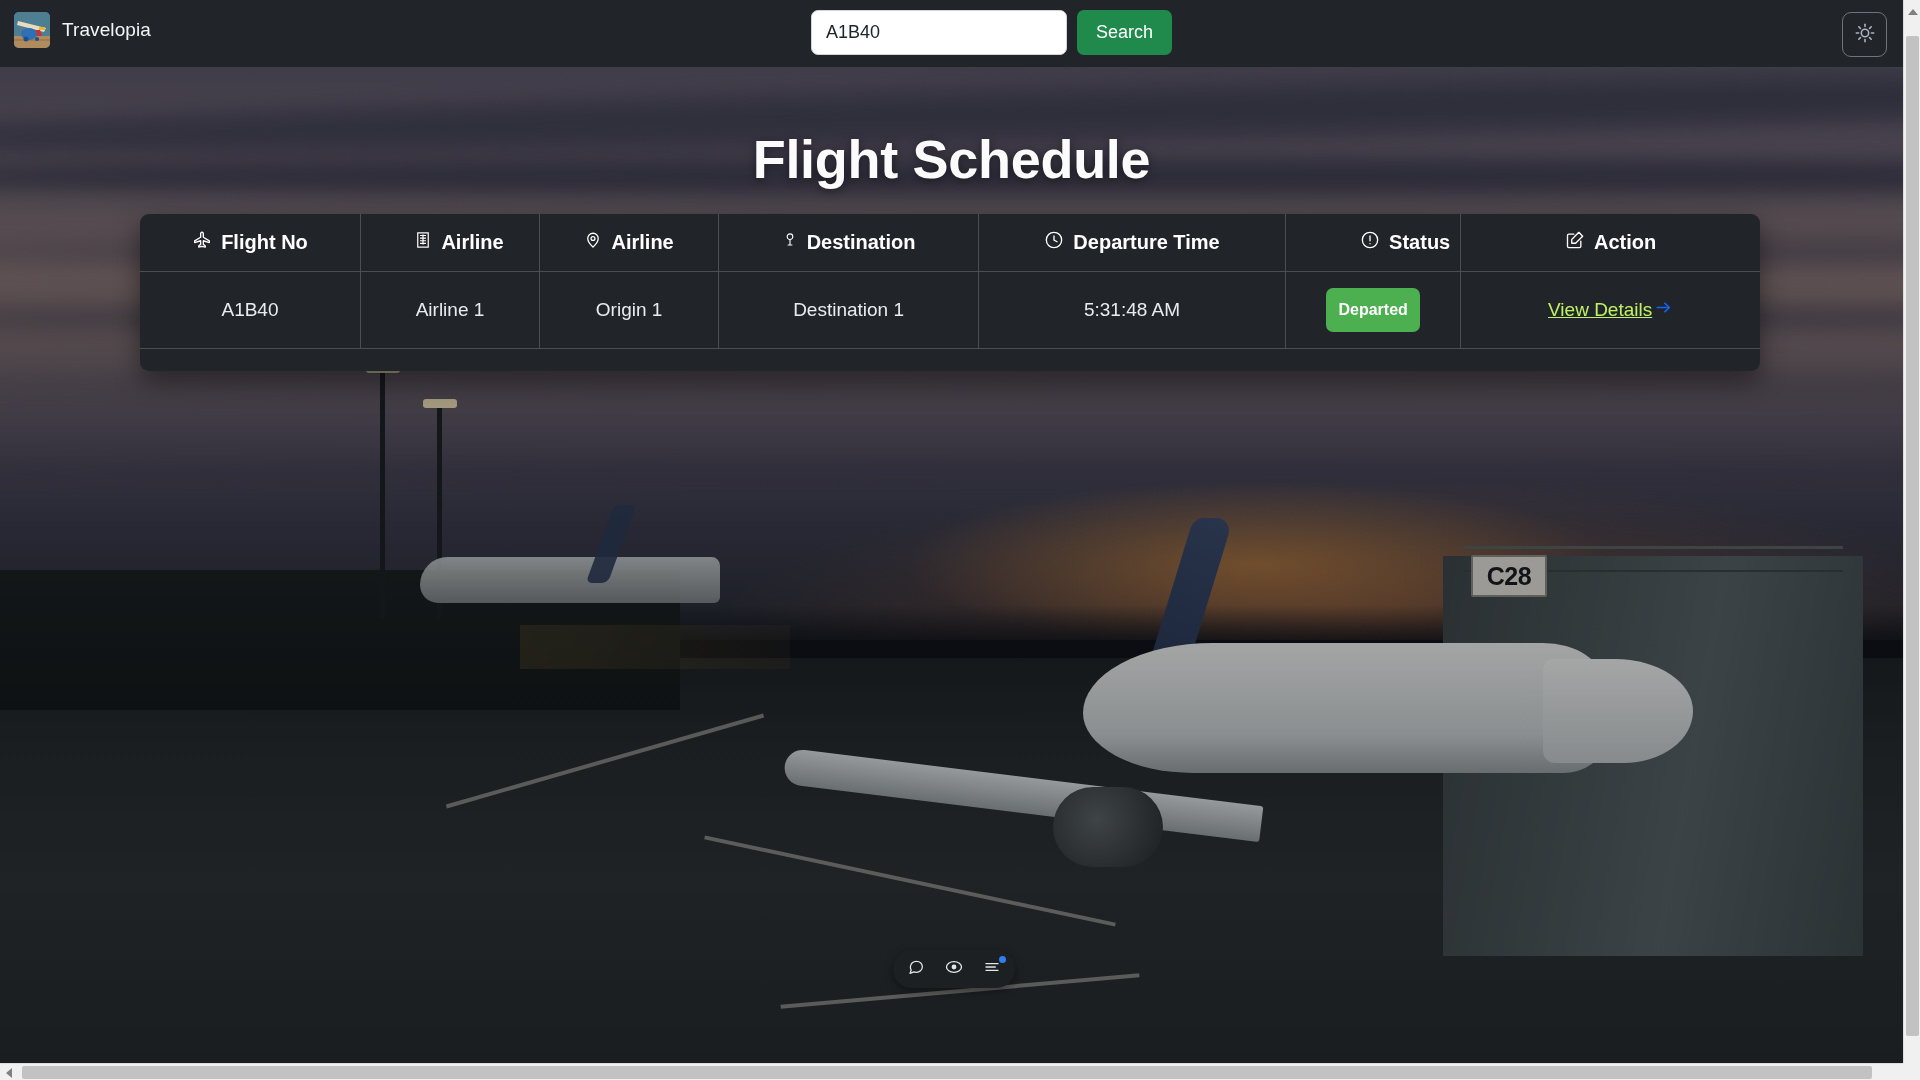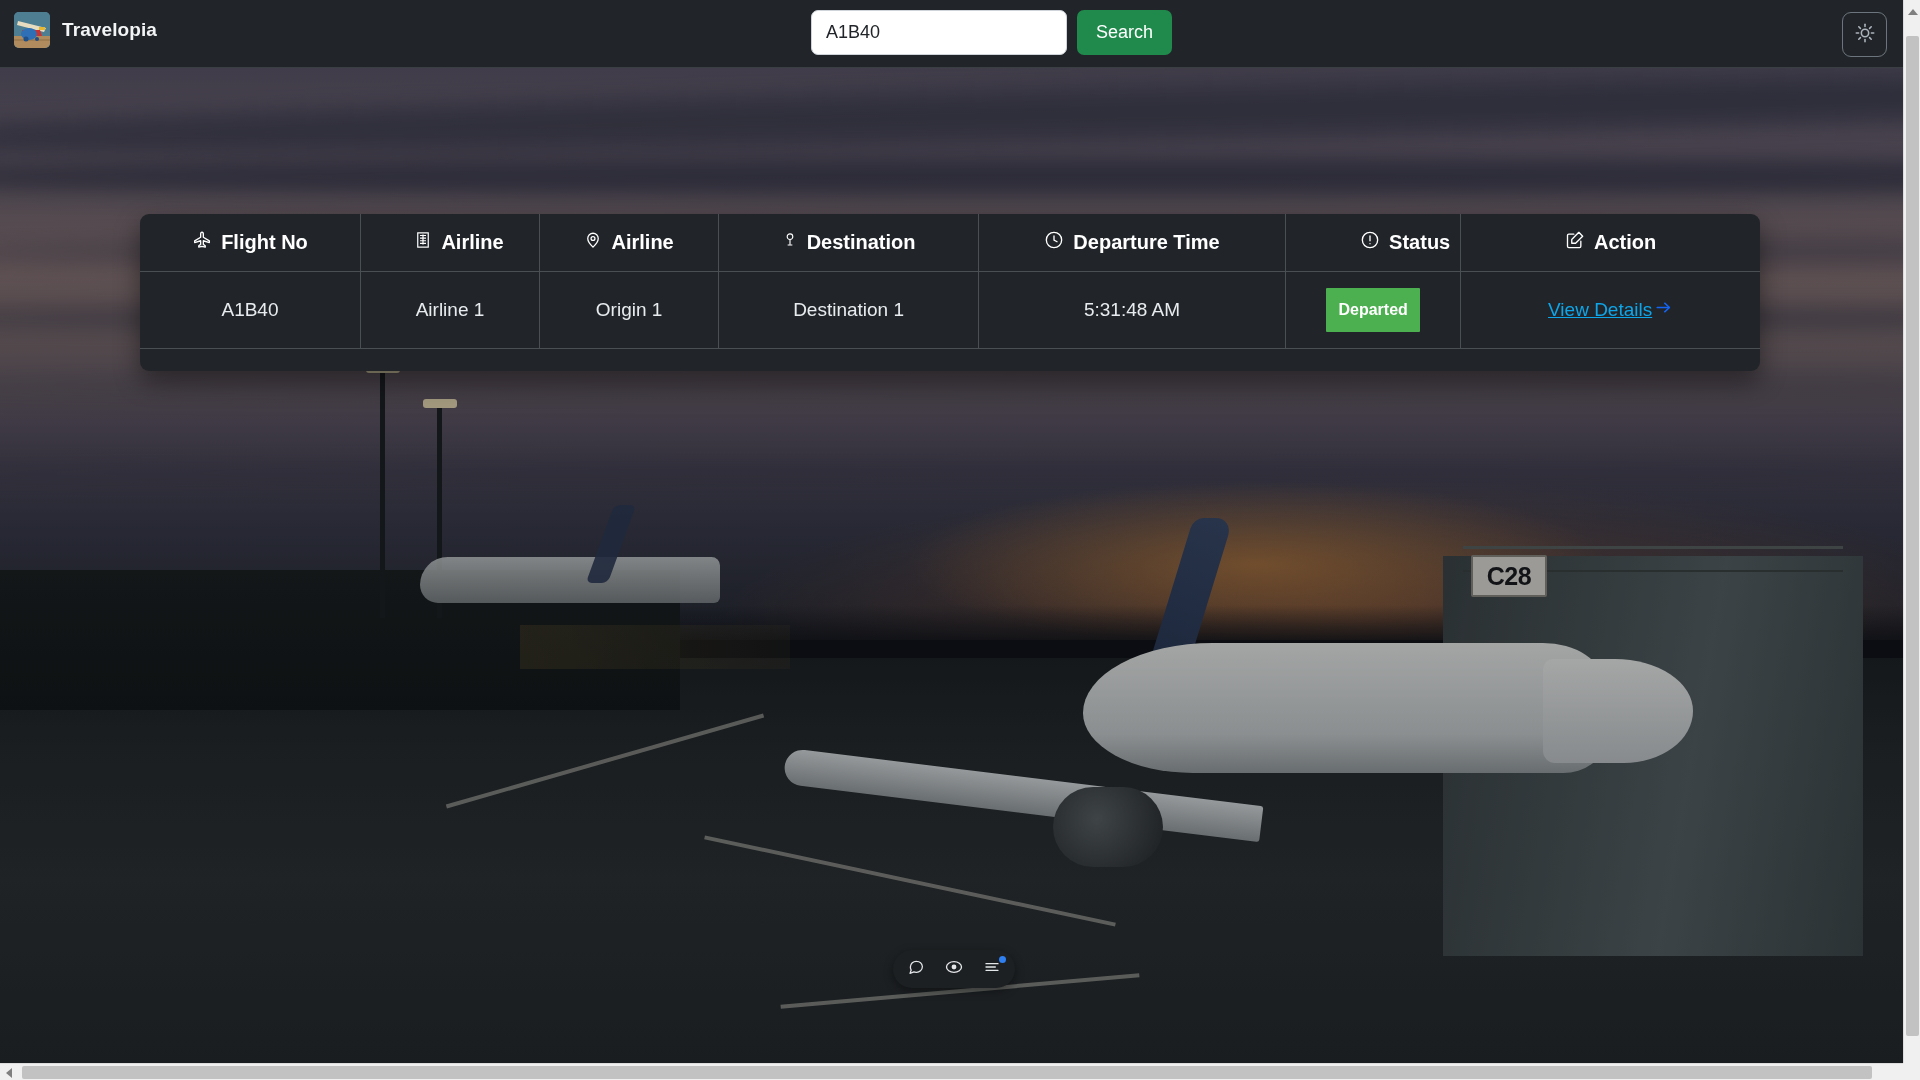--- a/index.html
+++ b/index.html
@@ -40,21 +40,21 @@
     width: 36px; height: 36px;
     border-radius: 5px;
     overflow: hidden;
     display: block;
     background: #4f7f92;
   }
   .brand-name {
     color: #f3f4f5;
     font-size: 19px;
     letter-spacing: .1px;
-    font-weight: 700;
+    font-weight: 400;
     text-align: center;
   }
   .search-wrap {
     position: absolute; left: 811px; top: 10px;
     display: flex; align-items: center; gap: 10px;
   }
   .search-input {
     width: 256px; height: 45px;
     border-radius: 7px;
     border: 1px solid #ced4da;
@@ -255,25 +255,25 @@
     border-right: 1px solid #4a4f54;
     white-space: nowrap;
   }
   tbody td:last-child { border-right: none; }
   .badge {
     display: inline-block;
     background: #4caf50;
     color: #ffffff;
     font-size: 16px;
     font-weight: 700;
-    border-radius: 1px;
+    border-radius: 7px;
     padding: 13px 12px;
   }
   .view-link {
-    color: #0ea5e9;
+    color: #bef264;
     font-size: 19px;
     text-decoration: underline;
     display: inline-flex;
     align-items: center;
     gap: 2px;
     cursor: pointer;
   }
 
   
   .col-flight { width: 11.2%; padding-left: 10px; }
@@ -432,20 +432,21 @@
       <div class="plane-wing"></div>
       <div class="plane-engine"></div>
 
       <div class="taxi-line" style="left:440px; bottom:300px; width:330px; transform:rotate(-16deg);"></div>
       <div class="taxi-line" style="left:700px; bottom:180px; width:420px; transform:rotate(12deg);"></div>
       <div class="taxi-line" style="left:780px; bottom:70px; width:360px; transform:rotate(-5deg);"></div>
 
       <div class="hero-dim"></div>
 
       <div class="hero-inner">
+        <div class="page-title">Flight Schedule</div>
 
         <div class="table-card">
           <table>
             <thead>
               <tr>
                 <th class="col-flight">
                   <span class="th-inner">
                     <span>
                       <svg width="20" height="20" viewBox="0 0 24 24" fill="none" stroke="#ffffff" stroke-width="1.6" stroke-linejoin="round">
                         <path d="M12 2.5c-1 0-1.6 1.1-1.6 2.6v3.6L3.2 13v2.1l7.2-2.2v4.4l-2.3 1.6v1.6L12 19.6l3.9.9v-1.6l-2.3-1.6v-4.4l7.2 2.2V13l-7.2-4.3V5.1c0-1.5-.6-2.6-1.6-2.6z"></path>

